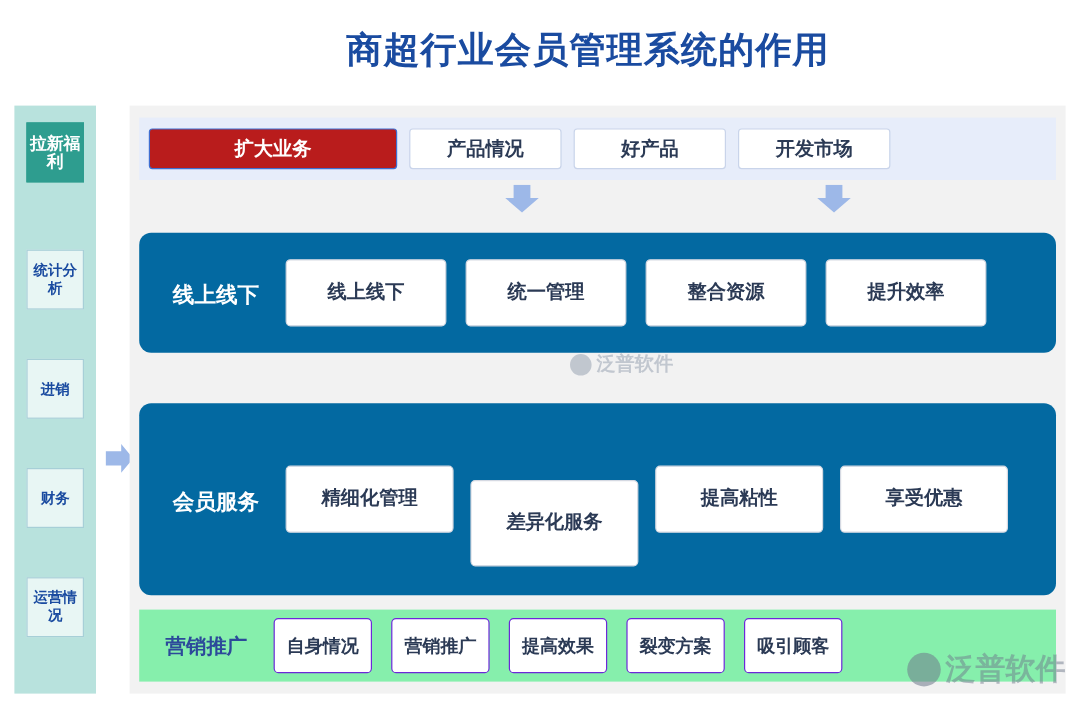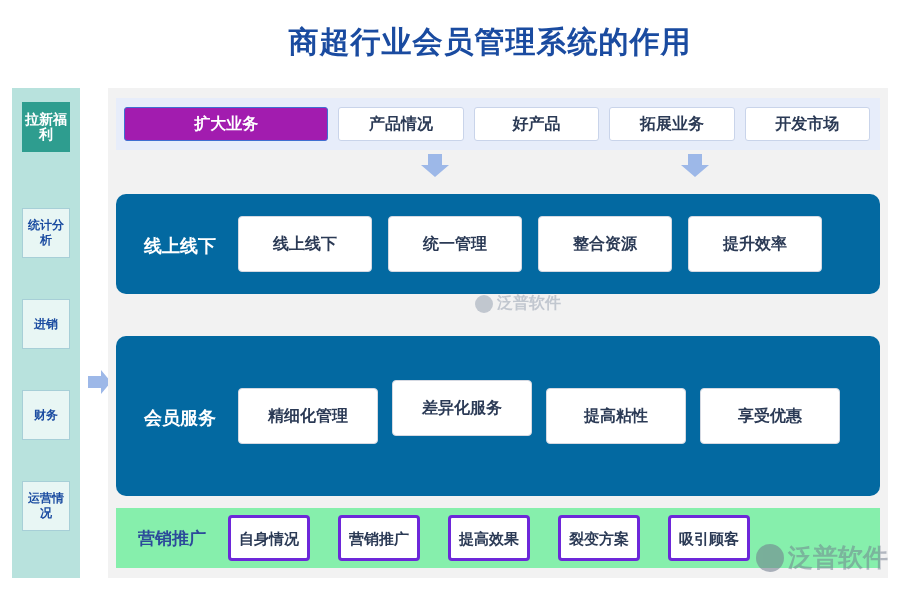--- a/index.html
+++ b/index.html
@@ -110,21 +110,21 @@
     margin-right: 10px;
     display: flex;
     align-items: center;
     justify-content: center;
     font-size: 16px;
     font-weight: bold;
     color: #2b3a55;
     box-sizing: border-box;
   }
   .chip.primary {
-    background: #a21caf;
+    background: #b91c1c;
     color: #ffffff;
     border-color: #3f6fd1;
   }
   .chip.w1 { width: 207px; }
   .chip.w2 { width: 127px; }
 
   
   .dn-arrow {
     position: absolute;
     width: 30px;
@@ -178,23 +178,23 @@
   .bot-label {
     width: 112px;
     text-align: center;
     font-size: 17px;
     font-weight: bold;
     color: #2c4a9a;
   }
   .bot-box {
     width: 82px;
     height: 46px;
-    margin-right: 28px;
-    background: #ffffff;
-    border: 3px solid #6d28d9;
+    margin-right: 16px;
+    background: #ffffff;
+    border: 1px solid #6d28d9;
     border-radius: 4px;
     display: flex;
     align-items: center;
     justify-content: center;
     text-align: center;
     font-size: 15px;
     font-weight: bold;
     color: #2b3a55;
     line-height: 17px;
     box-sizing: border-box;
@@ -269,23 +269,20 @@
       <div class="chip primary w1">
         <span>扩大业务</span>
       </div>
       <div class="chip w2">
         <span>产品情况</span>
       </div>
       <div class="chip w2">
         <span>好产品</span>
       </div>
       <div class="chip w2">
-        <span>拓展业务</span>
-      </div>
-      <div class="chip w2">
         <span>开发市场</span>
       </div>
     </div>
 
     <div class="dn-arrow" style="left:312px; top:66px;">
       <svg width="30" height="24" viewBox="0 0 30 24">
         <polygon points="8,0 22,0 22,11 29,11 15,23 1,11 8,11" fill="#9db8e8"></polygon>
       </svg>
     </div>
     <div class="dn-arrow" style="left:572px; top:66px;">
@@ -308,21 +305,21 @@
       <div class="wbox" style="left:572px; top:22px; width:134px; height:56px;">
         <span>提升效率</span>
       </div>
     </div>
 
     <div class="blueblock" style="top:248px; width:764px; height:160px;">
       <div class="block-label" style="top:70px;">会员服务</div>
       <div class="wbox" style="left:122px; top:52px; width:140px; height:56px;">
         <span>精细化管理</span>
       </div>
-      <div class="wbox" style="left:276px; top:44px; width:140px; height:56px;text-align:center;">
+      <div class="wbox" style="left:276px; top:64px; width:140px; height:72px;text-align:center;">
         <span>差异化服务</span>
       </div>
       <div class="wbox" style="left:430px; top:52px; width:140px; height:56px;">
         <span>提高粘性</span>
       </div>
       <div class="wbox" style="left:584px; top:52px; width:140px; height:56px;">
         <span>享受优惠</span>
       </div>
     </div>
 

